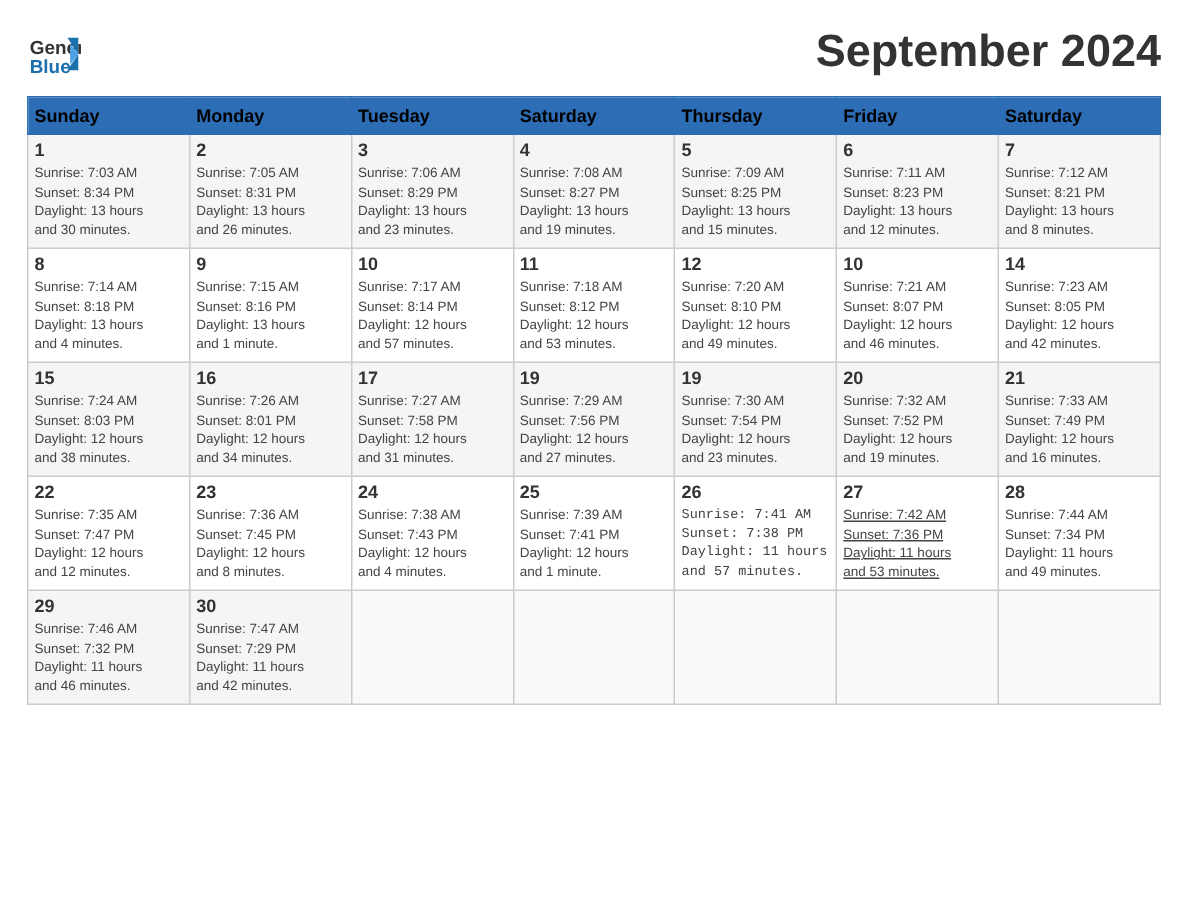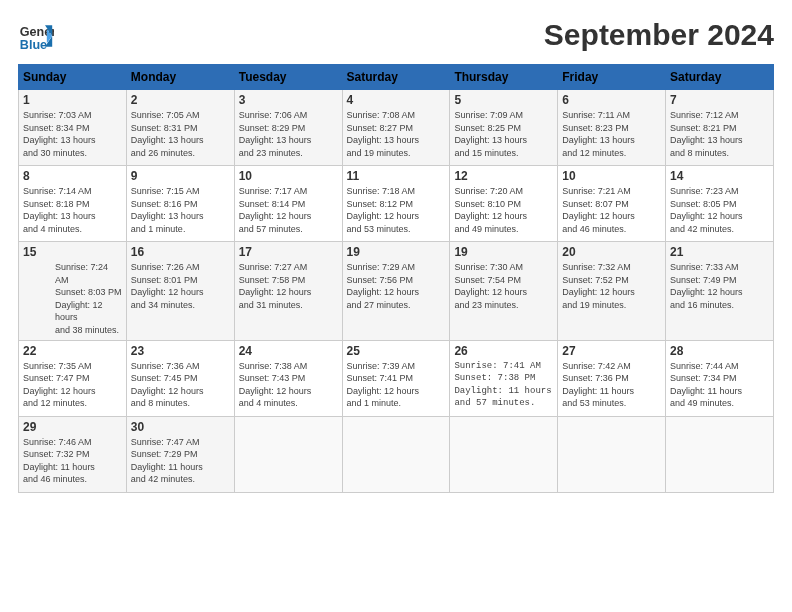--- a/index.html
+++ b/index.html
@@ -218,21 +218,21 @@
             <span class="day-num">14</span>
             <div class="day-info" style="white-space: pre-line;">Sunrise: 7:23 AM
 Sunset: 8:05 PM
 Daylight: 12 hours
 and 42 minutes.</div>
           </td>
         </tr>
         <tr>
           <td>
             <span class="day-num">15</span>
-            <div class="day-info" style="white-space: pre-line; margin-left: 32px;">Sunrise: 7:24 AM
+            <div class="day-info" style="white-space: pre-line;">Sunrise: 7:24 AM
 Sunset: 8:03 PM
 Daylight: 12 hours
 and 38 minutes.</div>
           </td>
           <td>
             <span class="day-num">16</span>
             <div class="day-info" style="white-space: pre-line;">Sunrise: 7:26 AM
 Sunset: 8:01 PM
 Daylight: 12 hours
 and 34 minutes.</div>
@@ -304,21 +304,21 @@
           </td>
           <td>
             <span class="day-num">26</span>
             <div class="day-info" style="white-space: pre-line; font-family: Liberation Mono, monospace;">Sunrise: 7:41 AM
 Sunset: 7:38 PM
 Daylight: 11 hours
 and 57 minutes.</div>
           </td>
           <td>
             <span class="day-num">27</span>
-            <div class="day-info" style="white-space: pre-line;">Sunrise: 7:42 AM
+            <div class="day-info" style="white-space: pre-line; text-decoration: underline;">Sunrise: 7:42 AM
 Sunset: 7:36 PM
 Daylight: 11 hours
 and 53 minutes.</div>
           </td>
           <td>
             <span class="day-num">28</span>
             <div class="day-info" style="white-space: pre-line;">Sunrise: 7:44 AM
 Sunset: 7:34 PM
 Daylight: 11 hours
 and 49 minutes.</div>

